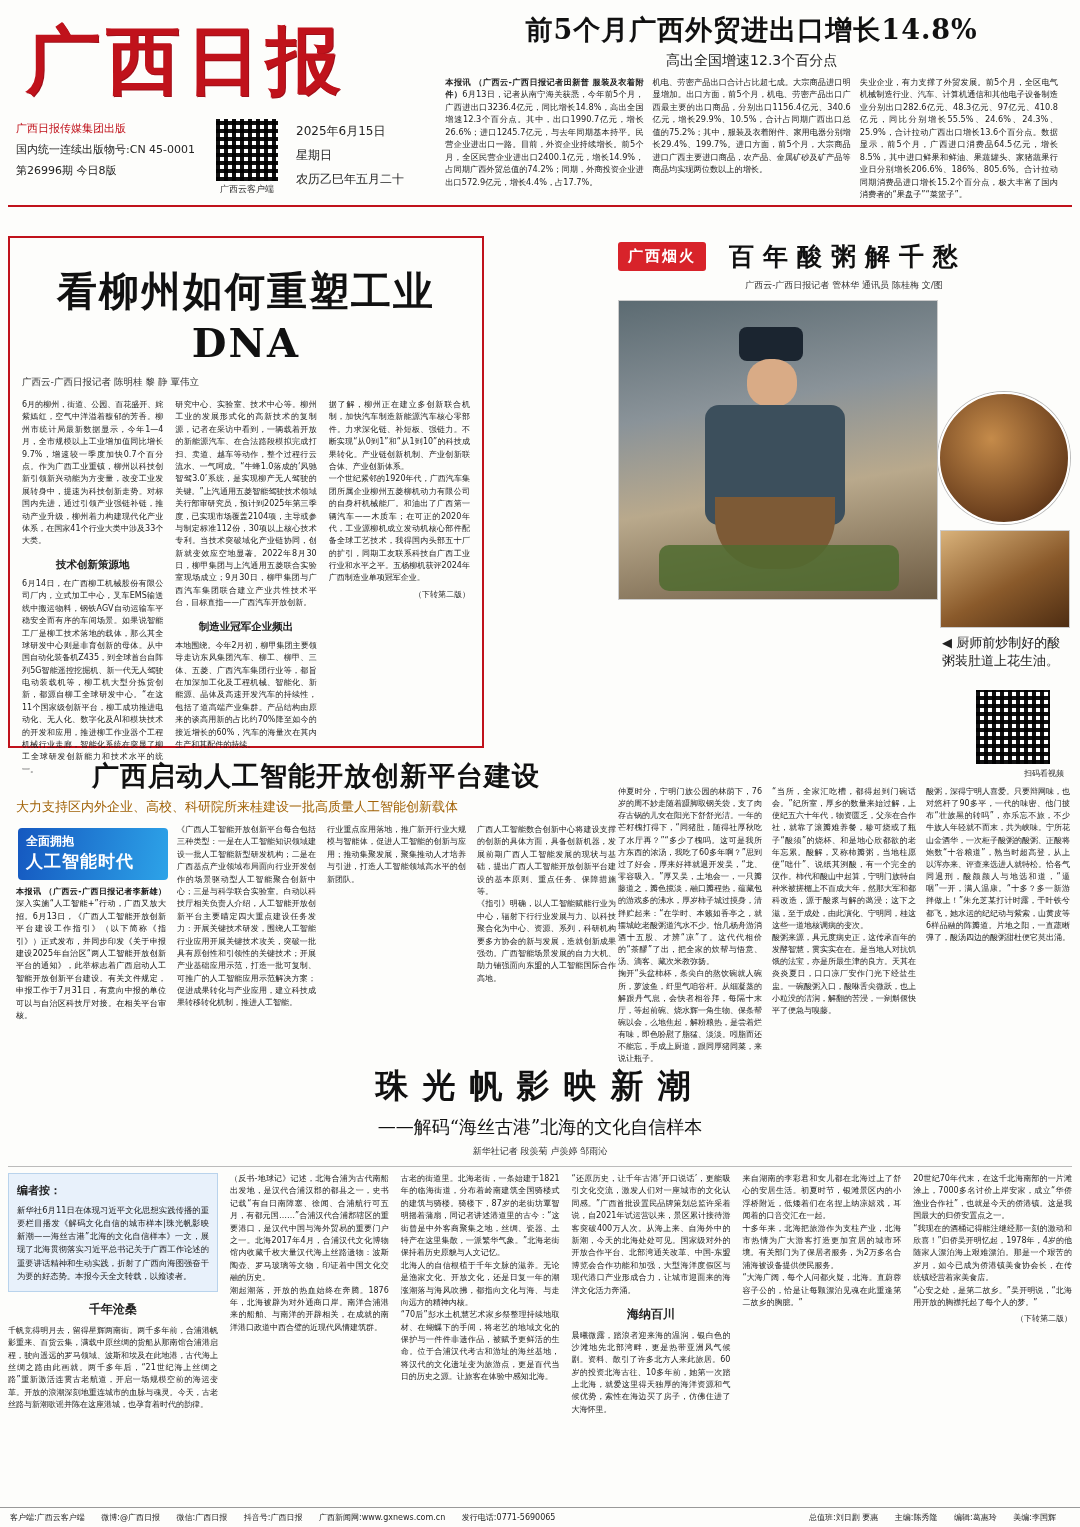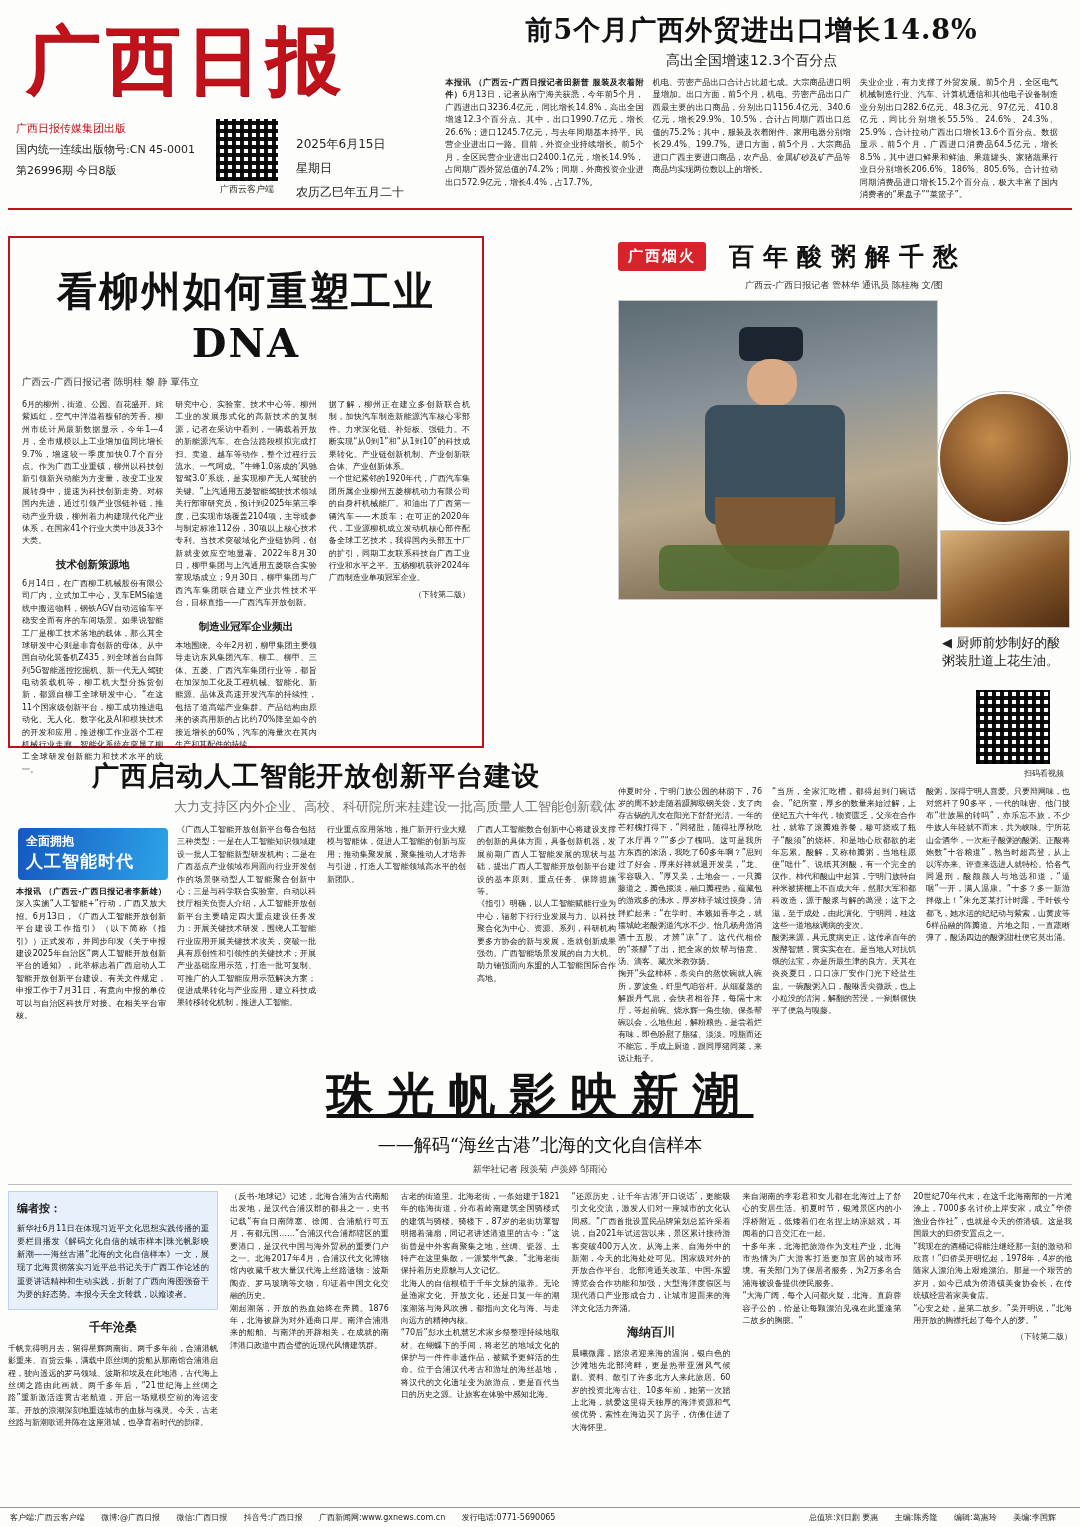--- a/index.html
+++ b/index.html
@@ -23,21 +23,21 @@
     text-shadow:1px 1px 0 #a0101a;
   }
   .mast-sub{display:flex;margin-top:14px;font-size:11px;color:#222;}
   .mast-sub .col1{width:190px;line-height:1.9;}
   .mast-sub .red{color:#c0121b;}
   .qr{width:62px;height:62px;background:
      repeating-linear-gradient(90deg,#111 0 4px,#fff 4px 8px),
      repeating-linear-gradient(0deg,#111 0 4px,transparent 4px 8px);
      background-blend-mode:multiply;margin:0 10px;}
   .qr-cap{font-size:9px;text-align:center;color:#333;margin-top:2px;}
-  .mast-sub .col3{line-height:2.0;font-size:12px;padding-left:8px;margin-top:13px;}
+  .mast-sub .col3{line-height:2.0;font-size:12px;padding-left:8px;}
   .mast-divider{border-top:2px solid #c0121b;margin:4px 8px 0 8px;}
 
   
   .topstory{width:615px;padding:4px 12px 0 6px;}
   .topstory h1{
     font-family:"DejaVu Serif","Liberation Serif",serif;
     font-size:27px;font-weight:bold;margin:2px 0 4px 0;text-align:center;
     letter-spacing:1px;
   }
   .topstory h2{font-size:14px;font-weight:normal;margin:0 0 6px 0;text-align:center;color:#222;}
@@ -103,33 +103,33 @@
     background-blend-mode:multiply;}
   .qr-small-cap{position:absolute;right:6px;top:468px;font-size:8px;color:#333;}
   .food-cols{position:absolute;left:0;top:486px;width:452px;display:flex;gap:10px;
              font-size:8px;line-height:1.52;text-align:justify;color:#222;}
   .food-cols > div{flex:1;}
 
   
   .ai{position:absolute;left:16px;top:752px;width:600px;}
   .ai h1{font-family:"DejaVu Serif","Liberation Serif",serif;font-size:27px;font-weight:bold;
          text-align:center;margin:6px 0 4px 0;letter-spacing:1px;}
-  .ai h2{font-size:13px;font-weight:normal;text-align:right;margin:0 0 8px 0;color:#737373;}
+  .ai h2{font-size:13px;font-weight:normal;text-align:left;margin:0 0 8px 0;color:#a16207;}
   .ai-logo{width:150px;height:52px;margin:4px 0 6px 2px;
     background:linear-gradient(100deg,#1558c0,#2da3e8);border-radius:4px;
     color:#fff;font-weight:bold;font-size:12px;padding:6px 8px;box-sizing:border-box;line-height:1.3;
     font-family:"DejaVu Serif","Liberation Serif",serif;}
   .ai-logo .l2{font-size:17px;letter-spacing:1px;}
   .ai-cols{display:flex;gap:11px;font-size:8px;line-height:1.55;text-align:justify;color:#222;}
   .ai-cols > div{flex:1;}
 
   
   .bottom{position:absolute;left:8px;top:1060px;width:1064px;}
-  .bottom h1{font-family:"DejaVu Serif","Liberation Serif",serif;font-size:47px;font-weight:bold;
-    text-align:center;margin:4px 0 6px 0;letter-spacing:14px;text-decoration:underline;}
+  .bottom h1{font-family:"DejaVu Serif","Liberation Serif",serif;font-size:33px;font-weight:bold;
+    text-align:center;margin:4px 0 6px 0;letter-spacing:14px;}
   .bottom h2{font-size:18px;font-weight:normal;text-align:center;margin:0 0 6px 0;
     font-family:"DejaVu Serif","Liberation Serif",serif;}
   .bottom .by{text-align:center;font-size:9px;color:#333;margin-bottom:8px;}
   .editor-box{
     width:210px;background:#e8f1fb;border:1px solid #b9d3ec;padding:8px;box-sizing:border-box;
     font-size:8.3px;line-height:1.6;text-align:justify;
   }
   .editor-box .t{font-weight:bold;font-size:11px;margin-bottom:4px;}
   .bottom-cols{display:flex;gap:12px;font-size:8px;line-height:1.55;text-align:justify;color:#222;}
   .bottom-cols > div{flex:1;}

